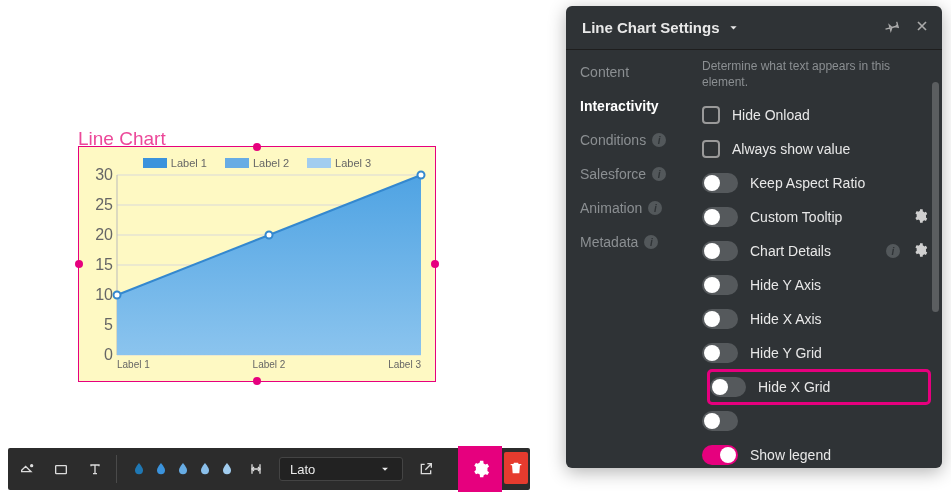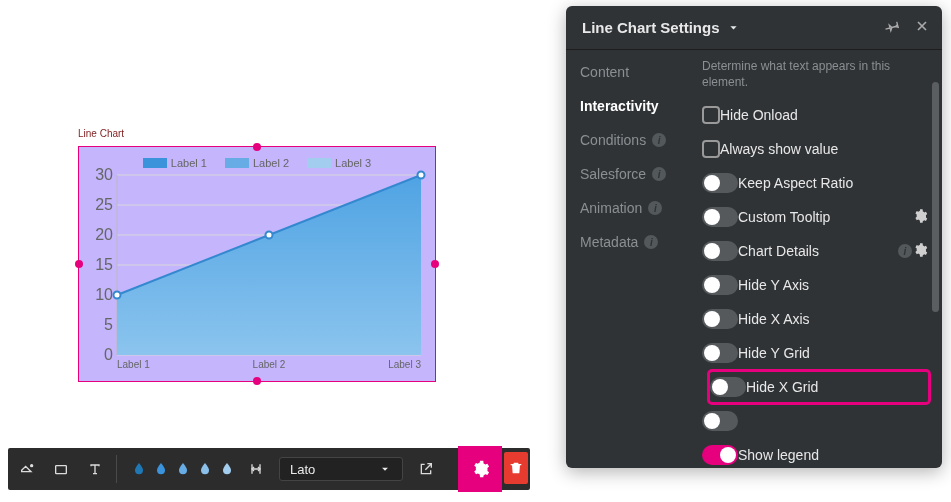--- a/index.html
+++ b/index.html
@@ -14,35 +14,35 @@
   
   .chart-sel {
     position: absolute;
     left: 78px; top: 146px;
     width: 358px;
     border: 1px solid #e6007e;
   }
   .chart-sel-label {
     position: absolute;
     left: 78px; top: 128px;
-    color: #7f1d1d;
-    font-size: 10px;
+    color: #ec4899;
+    font-size: 19px;
   }
   .sel-handle {
     position: absolute; width: 8px; height: 8px;
     background: #e6007e; border-radius: 50%;
   }
   .sel-handle.top    { left: 50%; top: -4px; transform: translateX(-50%); }
   .sel-handle.bottom { left: 50%; bottom: -4px; transform: translateX(-50%); }
   .sel-handle.left   { top: 50%; left: -4px; transform: translateY(-50%); }
   .sel-handle.right  { top: 50%; right: -4px; transform: translateY(-50%); }
 
   .chart-wrap {
     padding: 10px 14px 6px 14px;
-    background: #c4b5fd;
+    background: #fef9c3;
   }
   .chart-legend {
     display: flex; gap: 18px; justify-content: center;
     font-size: 11px; color: #666; margin-bottom: 6px;
   }
   .legend-item { display:flex; align-items:center; gap:4px; }
   .legend-sw { width:24px; height:10px; }
 
   .plot {
     position: relative; width: 328px; height: 200px;
@@ -115,21 +115,21 @@
   .panel-hd-icons svg { width:16px; height:16px; }
 
   .panel-body { display:flex; height:calc(100% - 44px); }
   .p-nav { width:128px; padding:14px 0 0 14px; display:flex; flex-direction:column; gap:18px; font-size:14px;}
   .p-nav-item { color:#8b8f92; display:flex; align-items:center; gap:6px;}
   .p-nav-item.active { color:#fff; font-weight:700; }
   .info-dot { width:14px; height:14px; border-radius:50%; background:#53585b; color:#2f3336; font-size:10px; font-weight:700; display:flex; align-items:center; justify-content:center; font-style:italic; }
 
   .p-content { flex:1; padding:8px 14px 0 0; overflow:hidden; }
   .hint { color:#8b8f92; font-size:12px; margin:0 0 10px 8px; line-height:1.35; }
-  .row { display:flex; align-items:center; gap:0; height:30px; margin:2px 0 4px 8px; }
+  .row { display:flex; align-items:center; gap:12px; height:30px; margin:2px 0 4px 8px; }
   .cbx { width:18px; height:18px; border:2px solid #9a9a9a; border-radius:4px; flex:0 0 18px; }
   .toggle { width:36px; height:20px; border-radius:10px; background:#55595c; position:relative; flex:0 0 36px;}
   .toggle .knob { position:absolute; top:2px; left:2px; width:16px; height:16px; border-radius:50%; background:#fff; transition:left .1s;}
   .toggle.on { background:#e6007e; }
   .toggle.on .knob { left:18px; }
   .row-label { flex:1; }
   .row .gear-r svg { width:16px; height:16px; fill:#cfcfcf; }
   .row .info-dot { margin-left:-4px; }
   .row.hl { outline:3px solid #e6007e; border-radius:2px; padding-right:20px; margin-left:16px; }
 

